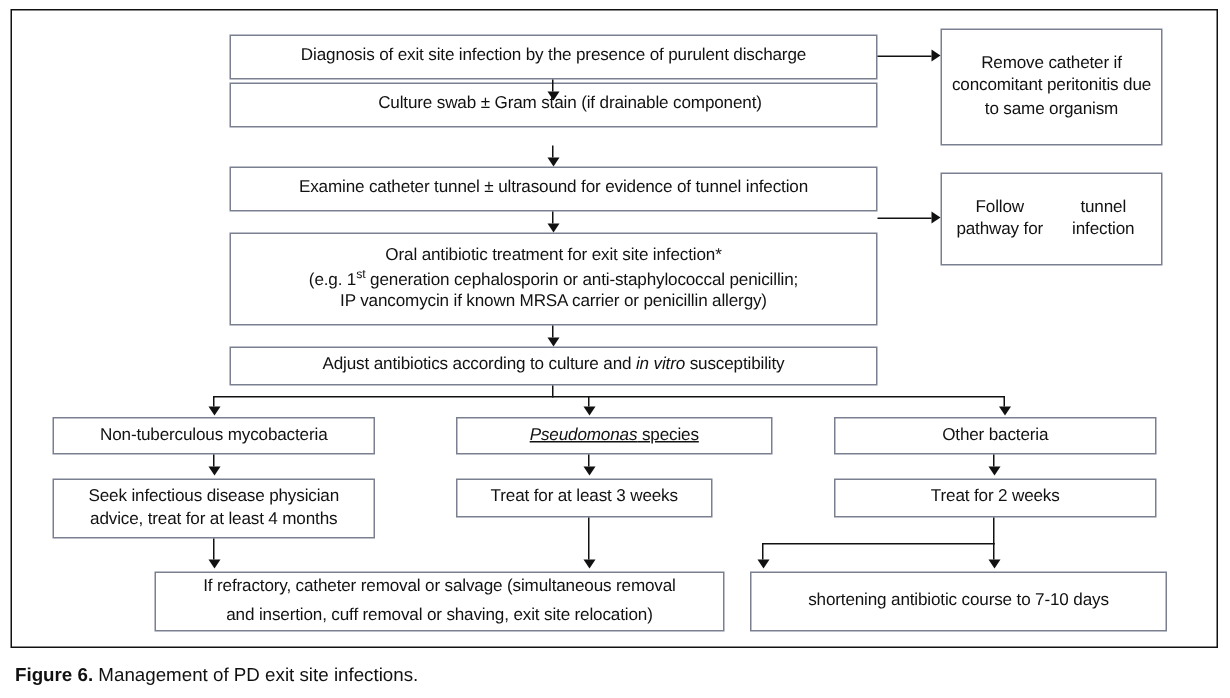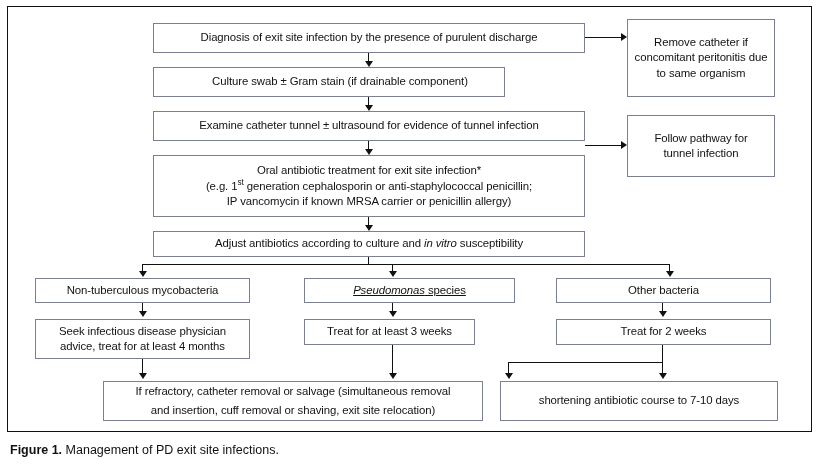--- a/index.html
+++ b/index.html
@@ -75,21 +75,21 @@
 
 <div id="figure-root">
 
   <div class="frame">
     <div class="canvas">
 
       <div class="node" style="left:145px;top:16px;width:432px;height:30px;">
         <span class="txt">Diagnosis of exit site infection by the presence of purulent discharge</span>
       </div>
 
-      <div class="node" style="left:145px;top:60px;width:352px;height:30px;padding-left:26px;">
+      <div class="node" style="left:145px;top:48px;width:432px;height:30px;padding-left:26px;">
         <span class="txt">Culture swab ± Gram stain (if drainable component)</span>
       </div>
 
       <div class="node" style="left:145px;top:104px;width:432px;height:30px;">
         <span class="txt">Examine catheter tunnel ± ultrasound for evidence of tunnel infection</span>
       </div>
 
       <div class="node" style="left:145px;top:148px;width:432px;height:62px;flex-direction:column;justify-content:center;">
         <span class="txt">Oral antibiotic treatment for exit site infection*</span>
         <span class="txt"><span>(e.g. 1</span><span class="sup">st</span><span> generation cephalosporin or anti-staphylococcal penicillin;</span></span>
@@ -97,21 +97,21 @@
       </div>
 
       <div class="node" style="left:145px;top:224px;width:432px;height:26px;">
         <span class="txt"><span>Adjust antibiotics according to culture and </span><span class="ital">in vitro</span><span> susceptibility</span></span>
       </div>
 
       <div class="node" style="left:619px;top:12px;width:148px;height:78px;">
         <span class="txt">Remove catheter if concomitant peritonitis due to same organism</span>
       </div>
 
-      <div class="node" style="left:619px;top:108px;width:148px;height:62px;flex-direction:column;justify-content:center;">
+      <div class="node" style="left:619px;top:108px;width:148px;height:62px;flex-direction:row;justify-content:center;">
         <span class="txt">Follow pathway for</span>
         <span class="txt">tunnel infection</span>
       </div>
 
       <div class="node" style="left:27px;top:271px;width:215px;height:25px;">
         <span class="txt">Non-tuberculous mycobacteria</span>
       </div>
 
       <div class="node" style="left:296px;top:271px;width:211px;height:25px;text-decoration:underline;">
         <span class="txt"><span class="ital">Pseudomonas</span><span> species</span></span>
@@ -192,16 +192,16 @@
       <div class="hline" style="left:500px;top:355px;width:155px;"></div>
       <div class="vline" style="left:500px;top:355px;height:11px;"></div>
       <div class="arrow-down" style="left:497px;top:366px;"></div>
       <div class="vline" style="left:654px;top:355px;height:11px;"></div>
       <div class="arrow-down" style="left:651px;top:366px;"></div>
 
     </div>
   </div>
 
   <div class="caption">
-    <b>Figure 1.</b><span> Management of PD exit site infections.</span>
+    <b>Figure 6.</b><span> Management of PD exit site infections.</span>
   </div>
 
 </div>
 
 </body></html>

